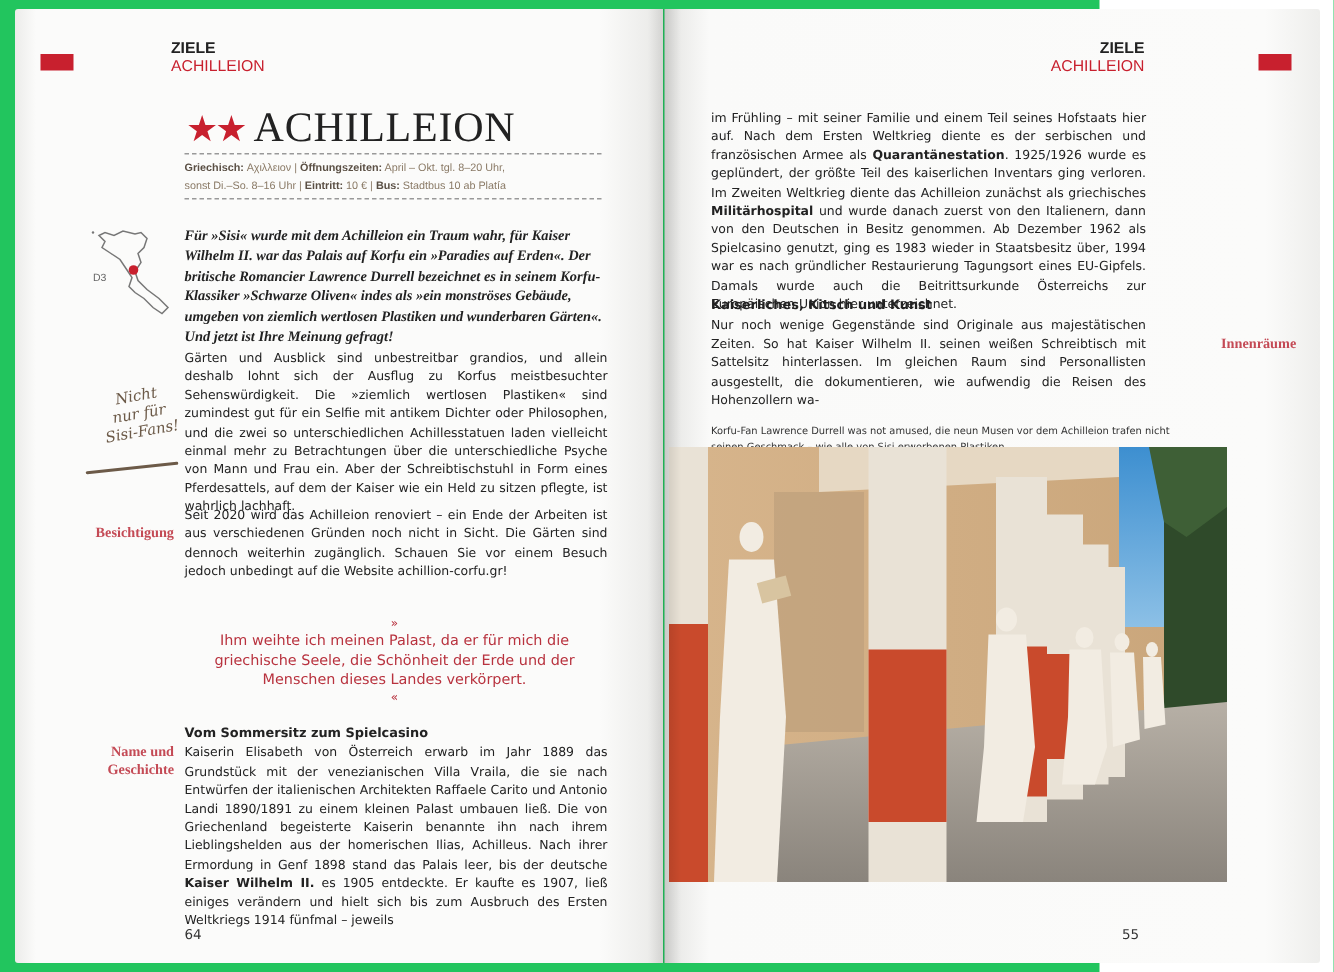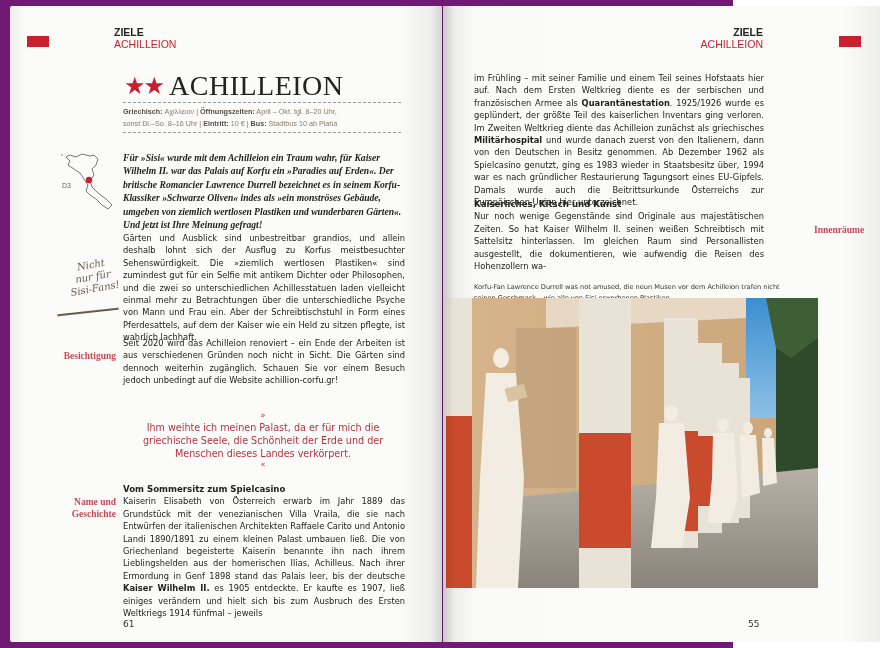--- a/index.html
+++ b/index.html
@@ -1,17 +1,17 @@
 <!DOCTYPE html>
 <html><head>
 <meta charset="utf-8">
 <style>
   html,body{margin:0;padding:0;}
   body{width:889px;height:648px;background:#ffffff;position:relative;overflow:hidden;font-family:"DejaVu Sans",sans-serif;color:#222;}
-  .book{position:absolute;left:0;top:0;width:733px;height:648px;background:#701a75;}
+  .book{position:absolute;left:0;top:0;width:733px;height:648px;background:#22c55e;}
   .page{position:absolute;top:6px;height:636px;background:#fbfbfa;overflow:hidden;}
   .page.left{left:10px;width:432px;border-radius:2px 0 0 2px;background:linear-gradient(to right,#ececea 0,#fbfbfa 14px,#fbfbfa 390px,#e8e8e6 432px);}
   .page.right{left:443px;width:437px;border-radius:0 2px 2px 0;background:linear-gradient(to right,#e4e4e2 0,#fafaf9 30px,#fbfbfa 400px,#eeeeec 437px);}
   .tab-marker{position:absolute;width:22px;height:11px;background:#c8202e;}
   .runhead{position:absolute;font-family:"Liberation Sans",sans-serif;font-size:10.5px;line-height:12px;}
   .runhead .sec{font-weight:bold;color:#222;}
   .runhead .sub{color:#c8202e;}
   .title{position:absolute;left:114px;top:64px;font-family:"Liberation Serif",serif;font-size:28px;color:#222;letter-spacing:0.5px;display:flex;align-items:center;}
   .stars{color:#c8202e;font-size:24px;margin-right:6px;letter-spacing:-2px;}
   .infobox{position:absolute;left:113px;top:96px;width:278px;border-top:1px dashed #999;border-bottom:1px dashed #999;padding:3px 0 3px 0;font-family:Liberation Sans, sans-serif;font-size:7.2px;line-height:11.5px;color:#8a7a66;}
@@ -85,21 +85,21 @@
 
     <div class="margin-label" style="left:22px;top:490px;width:84px;">
       <div>Name und</div>
       <div>Geschichte</div>
     </div>
     <div class="body" style="left:113px;top:477px;width:282px;">
       <h4>Vom Sommersitz zum Spielcasino</h4>
       <div><span>Kaiserin Elisabeth von Österreich erwarb im Jahr 1889 das Grundstück mit der venezianischen Villa Vraila, die sie nach Entwürfen der italienischen Architekten Raffaele Carito und Antonio Landi 1890/1891 zu einem kleinen Palast umbauen ließ. Die von Griechenland begeisterte Kaiserin benannte ihn nach ihrem Lieblingshelden aus der homerischen Ilias, Achilleus. Nach ihrer Ermordung in Genf 1898 stand das Palais leer, bis der deutsche </span><b>Kaiser Wilhelm II.</b><span> es 1905 entdeckte. Er kaufte es 1907, ließ einiges verändern und hielt sich bis zum Ausbruch des Ersten Weltkriegs 1914 fünfmal – jeweils</span></div>
     </div>
 
-    <div class="pagenum" style="left:113px;top:613px;">61</div>
+    <div class="pagenum" style="left:113px;top:613px;">64</div>
   </div>
 
   <div class="page right">
     <div class="runhead" style="left:276px;top:20px;text-align:right;width:44px;">
       <div class="sec">ZIELE</div>
       <div class="sub" style="margin-left:-30px;">ACHILLEION</div>
     </div>
     <div class="tab-marker" style="left:396px;top:30px;"></div>
 
     <div class="body" style="left:31px;top:66px;width:290px;">

